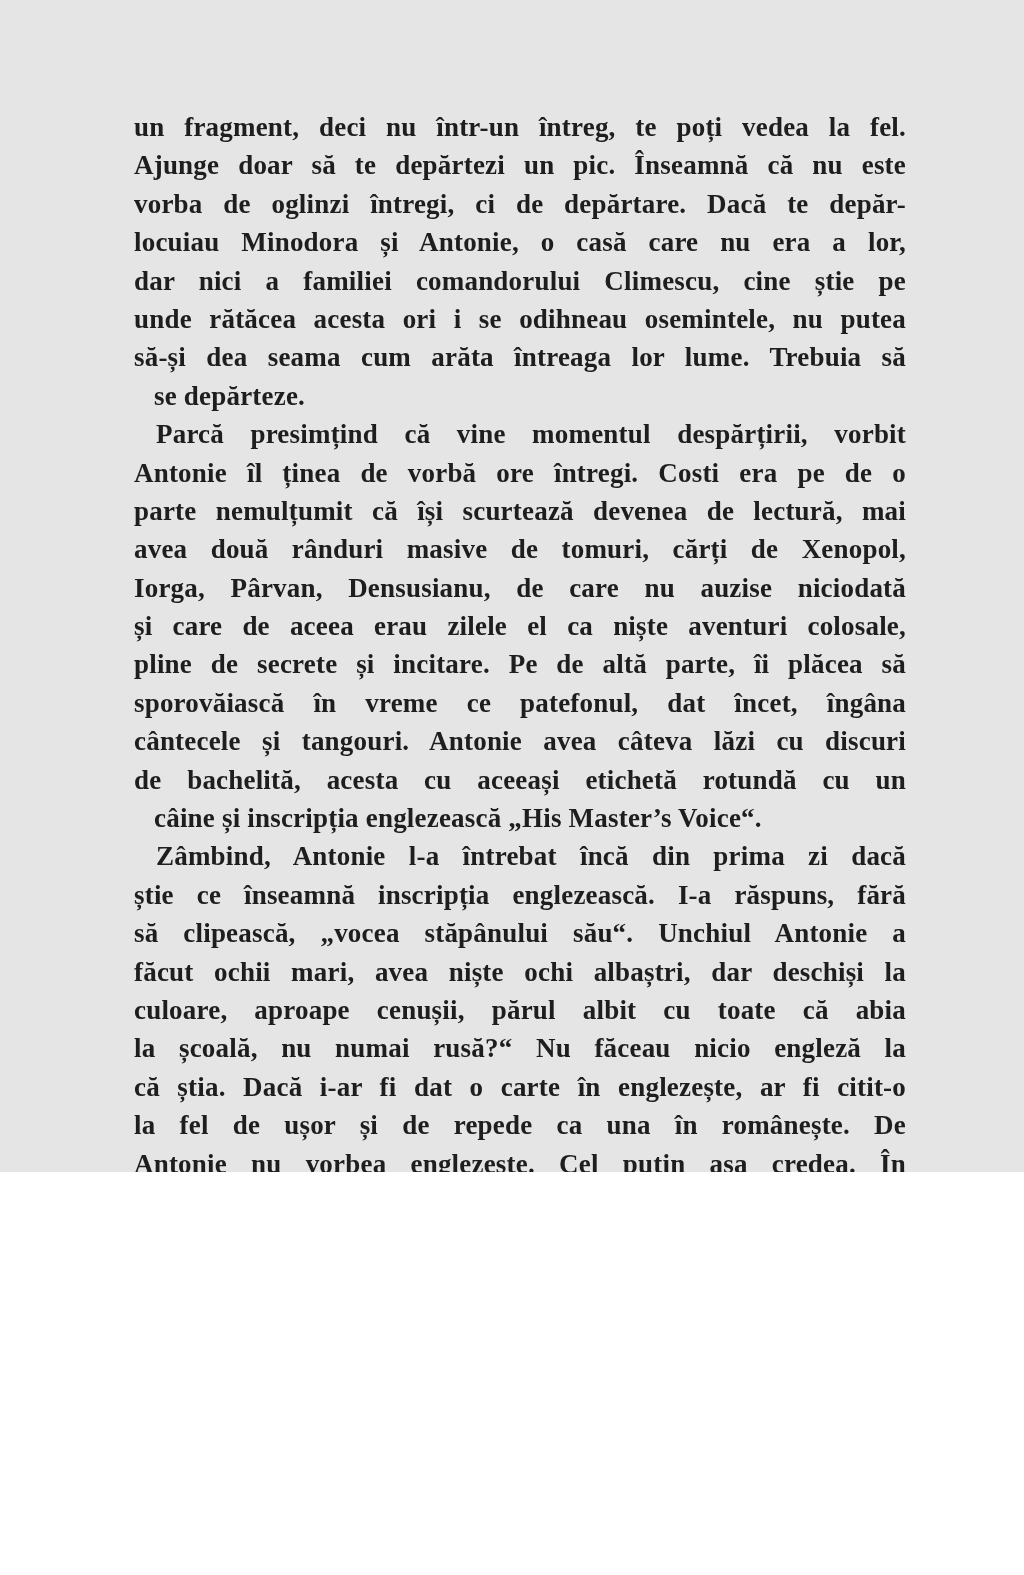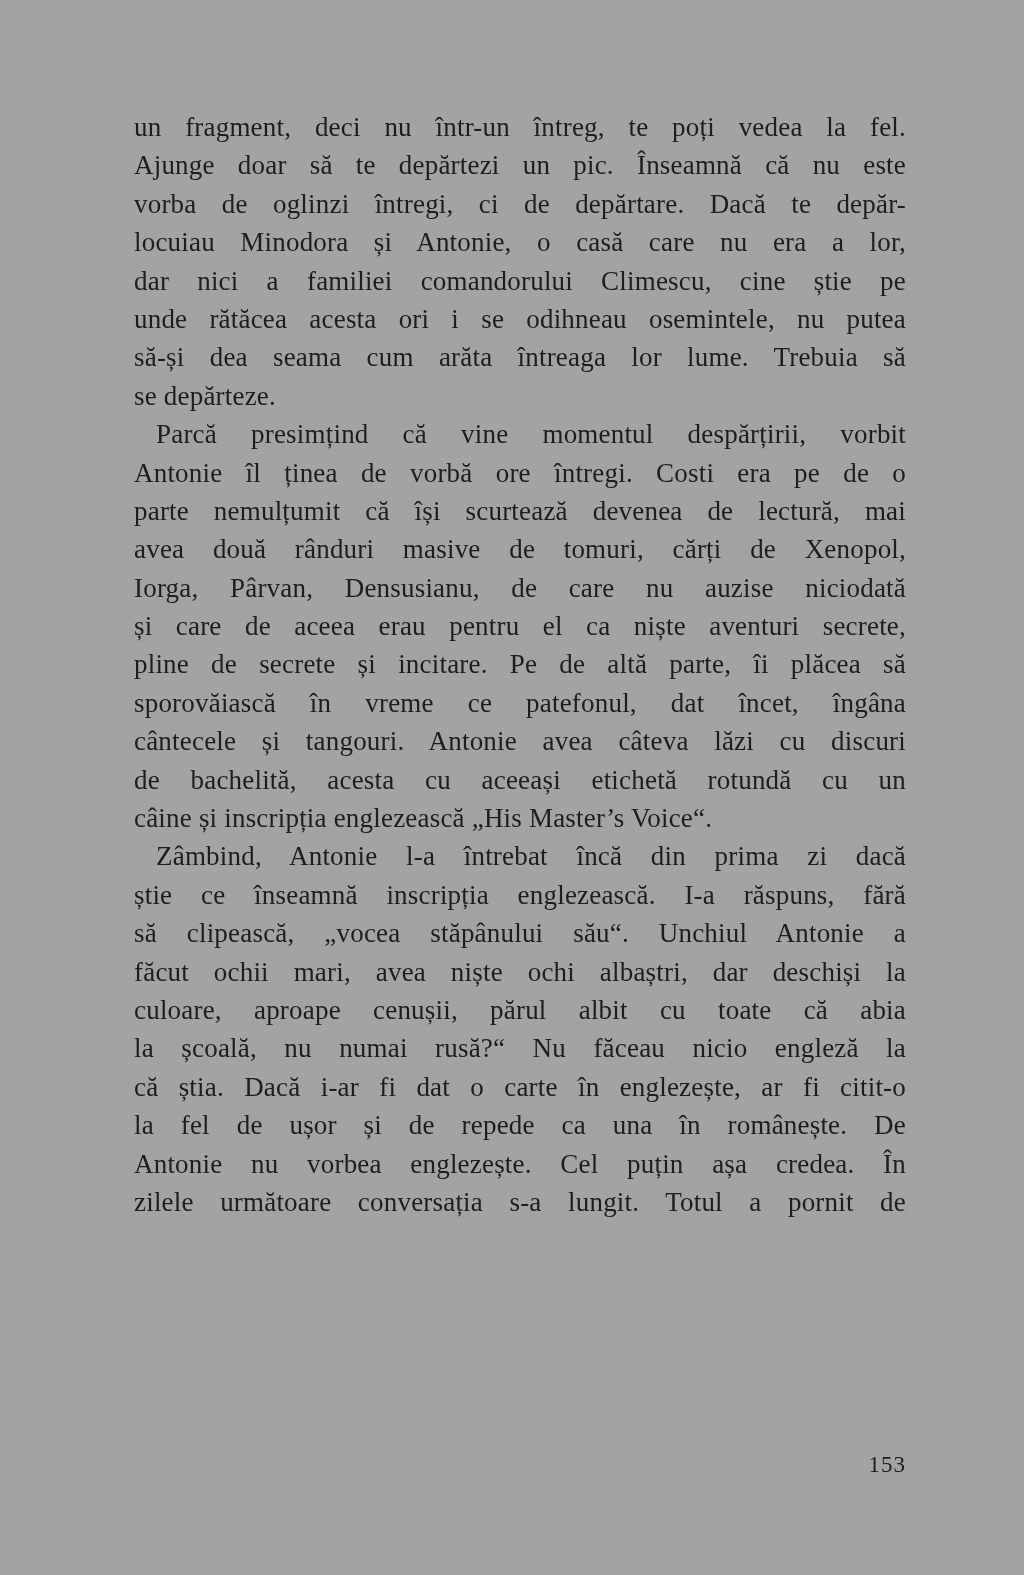--- a/index.html
+++ b/index.html
@@ -8,23 +8,24 @@
     height: 1575px;
     background: #ffffff;
   }
   body {
     font-family: "Liberation Serif", "DejaVu Serif", serif;
     color: #1e1e1e;
   }
   .page {
     position: relative;
     width: 1024px;
-    height: 1575px;
-    background: #a3a3a3;
+    height: 1172px;
+    background: #e5e5e5;
     overflow: hidden;
+    font-weight: bold;
   }
   .text-block {
     position: absolute;
     left: 134px;
     top: 108px;
     width: 772px;
     font-size: 27px;
     line-height: 38.4px;
     letter-spacing: 0.2px;
   }
@@ -32,20 +33,21 @@
     height: 38.4px;
     overflow: visible;
   }
   .line.justify {
     text-align: justify;
     text-align-last: justify;
   }
   .line.nojustify {
     text-align: left;
     text-align-last: left;
+    margin-left: 20px;
   }
   .line.indent {
     text-indent: 22px;
   }
   .page-number {
     position: absolute;
     left: 134px;
     top: 1452px;
     width: 772px;
     text-align: right;
@@ -65,21 +67,21 @@
       <div class="line justify">locuiau Minodora și Antonie, o casă care nu era a lor,</div>
       <div class="line justify">dar nici a familiei comandorului Climescu, cine știe pe</div>
       <div class="line justify">unde rătăcea acesta ori i se odihneau osemintele, nu putea</div>
       <div class="line justify">să-și dea seama cum arăta întreaga lor lume. Trebuia să</div>
       <div class="line nojustify">se depărteze.</div>
       <div class="line justify indent">Parcă presimțind că vine momentul despărțirii, vorbit</div>
       <div class="line justify">Antonie îl ținea de vorbă ore întregi. Costi era pe de o</div>
       <div class="line justify">parte nemulțumit că își scurtează devenea de lectură, mai</div>
       <div class="line justify">avea două rânduri masive de tomuri, cărți de Xenopol,</div>
       <div class="line justify">Iorga, Pârvan, Densusianu, de care nu auzise niciodată</div>
-      <div class="line justify">și care de aceea erau pentru el ca niște aventuri secrete,</div>
+      <div class="line justify">și care de aceea erau zilele el ca niște aventuri colosale,</div>
       <div class="line justify">pline de secrete și incitare. Pe de altă parte, îi plăcea să</div>
       <div class="line justify">sporovăiască în vreme ce patefonul, dat încet, îngâna</div>
       <div class="line justify">cântecele și tangouri. Antonie avea câteva lăzi cu discuri</div>
       <div class="line justify">de bachelită, acesta cu aceeași etichetă rotundă cu un</div>
       <div class="line nojustify">câine și inscripția englezească „His Master’s Voice“.</div>
       <div class="line justify indent">Zâmbind, Antonie l-a întrebat încă din prima zi dacă</div>
       <div class="line justify">știe ce înseamnă inscripția englezească. I-a răspuns, fără</div>
       <div class="line justify">să clipească, „vocea stăpânului său“. Unchiul Antonie a</div>
       <div class="line justify">făcut ochii mari, avea niște ochi albaștri, dar deschiși la</div>
       <div class="line justify">culoare, aproape cenușii, părul albit cu toate că abia</div>

